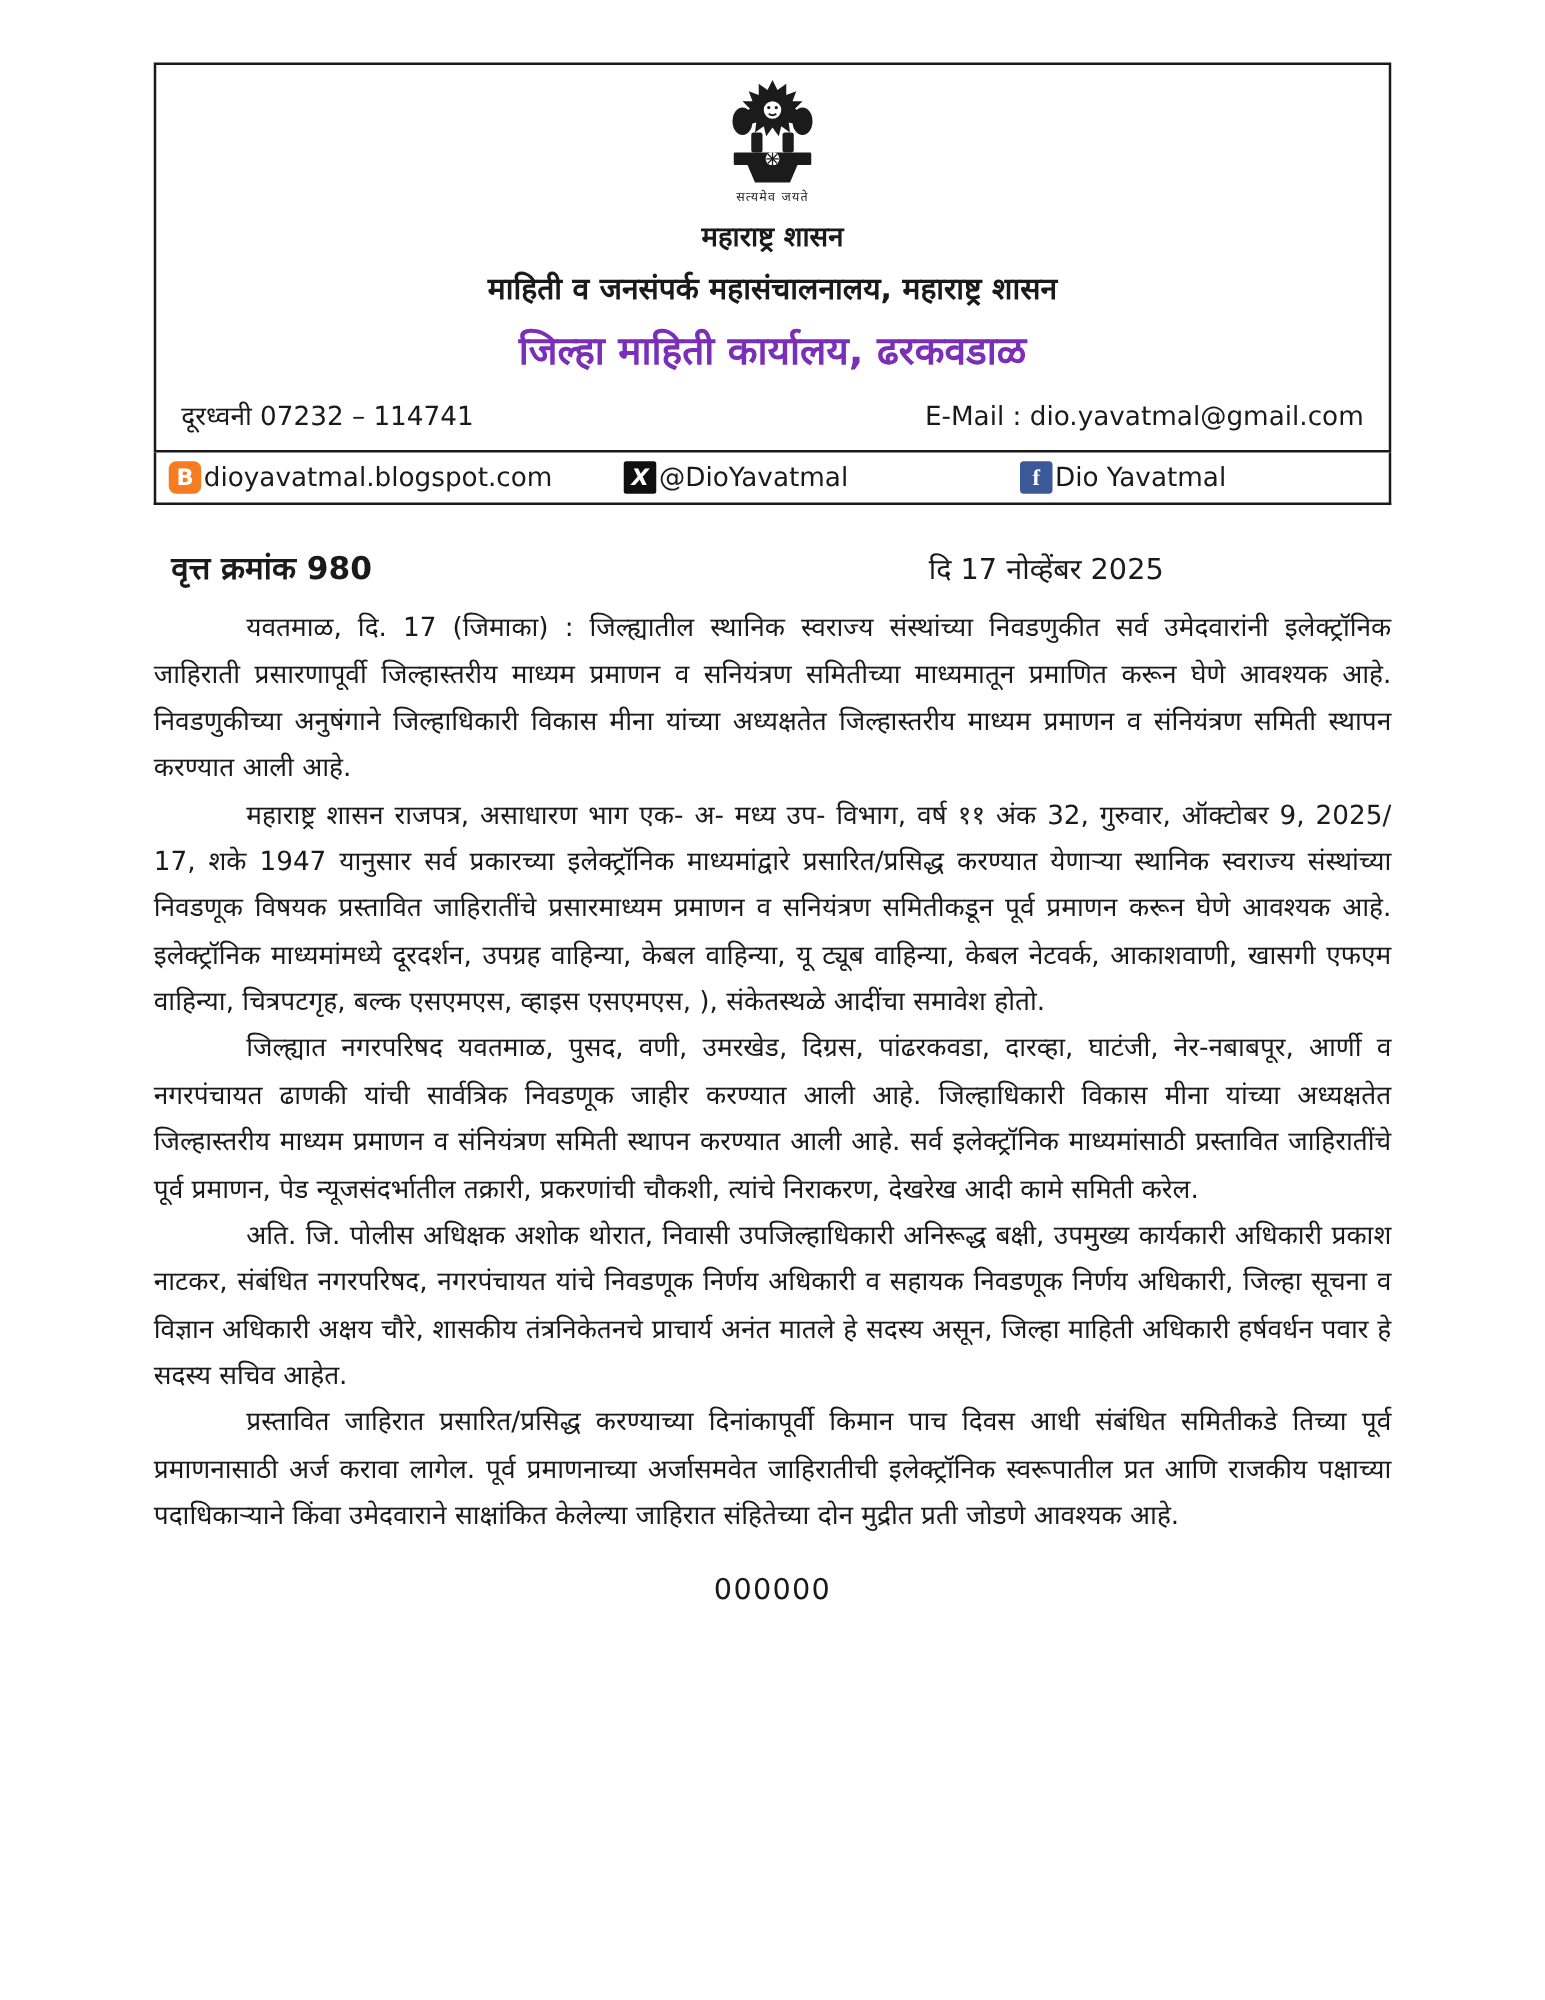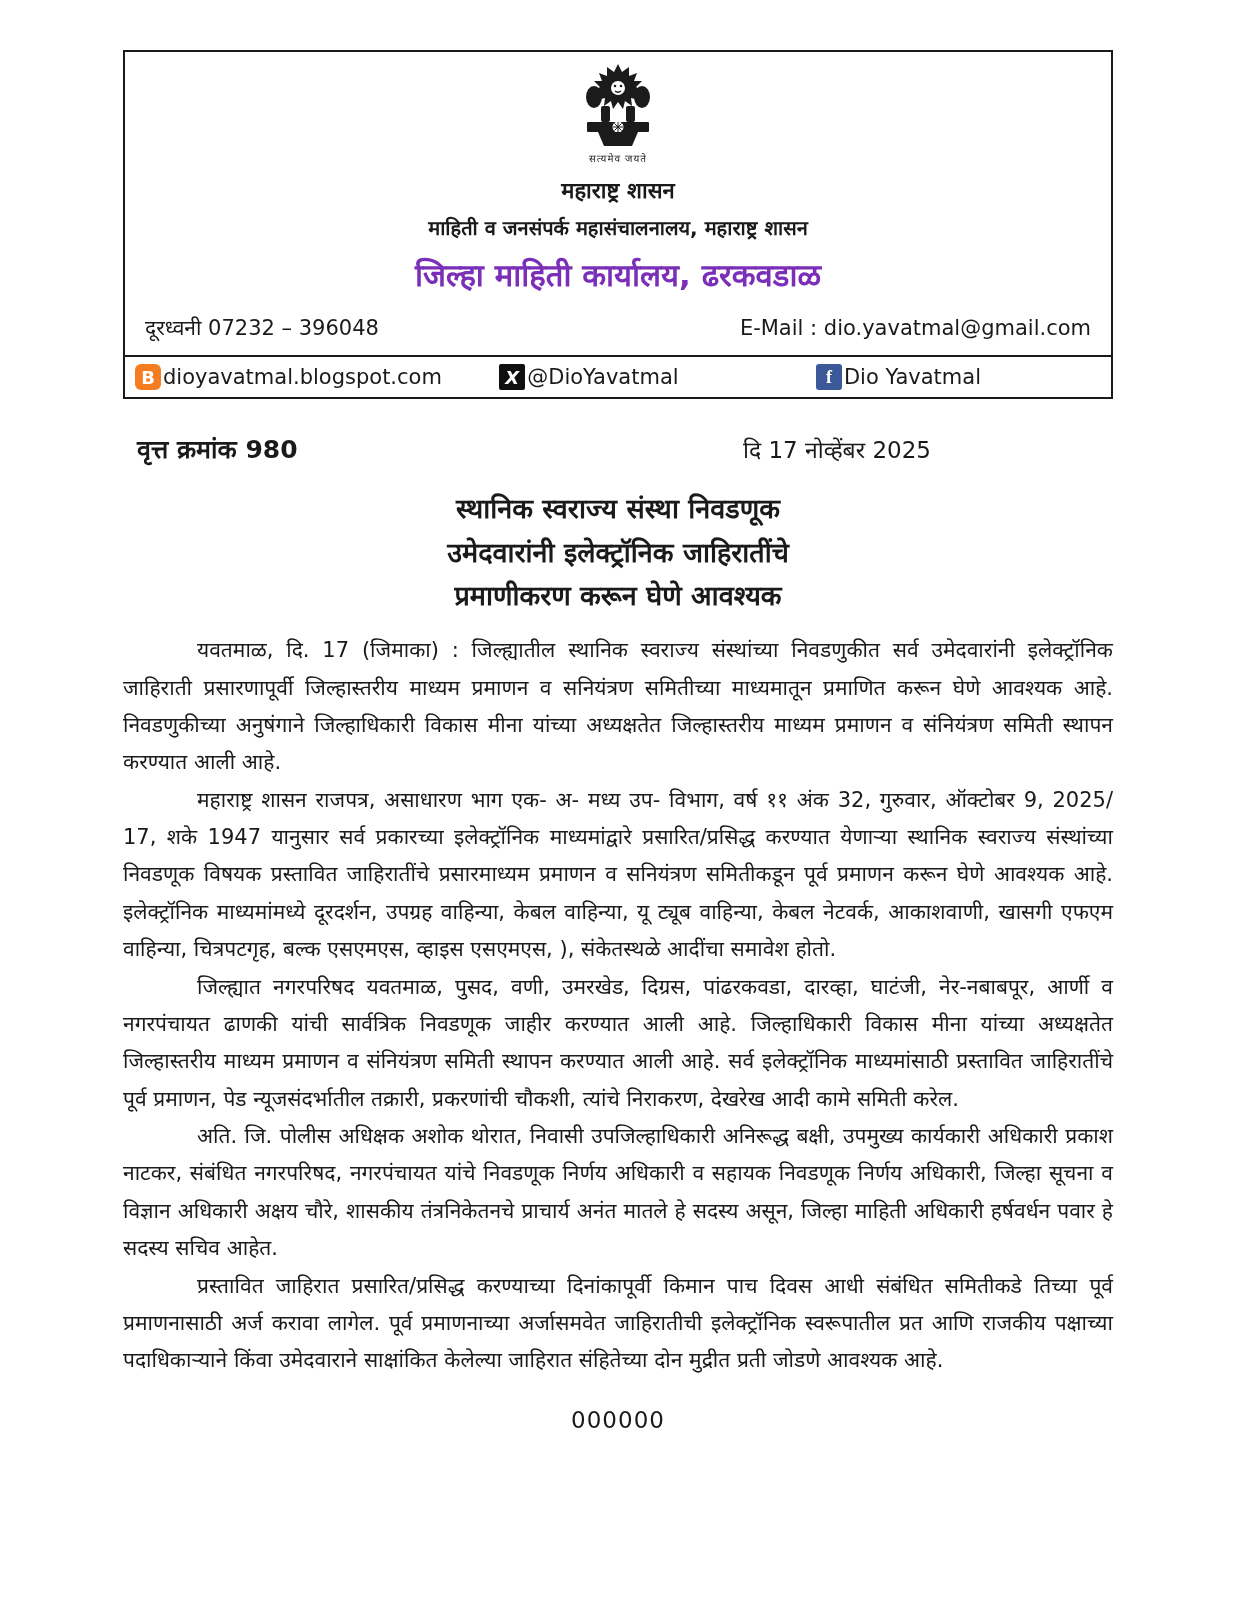--- a/index.html
+++ b/index.html
@@ -34,21 +34,21 @@
     letter-spacing: 1px;
     margin-top: 1px;
     color: #222;
   }
   .govt-line {
     font-size: 22px;
     font-weight: bold;
     margin-top: 8px;
   }
   .directorate-line {
-    font-size: 20px;
+    font-size: 24px;
     font-weight: bold;
     margin-top: 10px;
   }
   .office-name {
     font-size: 31px;
     font-weight: bold;
     margin-top: 12px;
   }
   .contact-row {
     display: flex;
@@ -158,21 +158,21 @@
             </g>
             <path d="M19 70 h40 l-6 14 h-28 z"></path>
           </g>
         </svg>
         <div class="emblem-caption">सत्यमेव जयते</div>
       </div>
       <div class="govt-line">महाराष्ट्र शासन</div>
       <div class="directorate-line">माहिती व जनसंपर्क महासंचालनालय, महाराष्ट्र शासन</div>
       <div class="office-name" id="office-name" style="color: rgb(123, 47, 184);">जिल्हा माहिती कार्यालय, ढरकवडाळ</div>
       <div class="contact-row">
-        <span>दूरध्वनी 07232 –   396048</span>
+        <span>दूरध्वनी 07232 –   114741</span>
         <span>E-Mail : dio.yavatmal@gmail.com</span>
       </div>
     </div>
 
     <div class="social-box">
       <span class="social-item blog">
         <span class="icon-badge icon-blogger" style="background: rgb(245, 124, 32);">B</span>
         <span>dioyavatmal.blogspot.com</span>
       </span>
       <span class="social-item x">
@@ -183,25 +183,20 @@
         <span class="icon-badge icon-fb" style="background: rgb(59, 89, 152);">f</span>
         <span>Dio Yavatmal</span>
       </span>
     </div>
 
     <div class="meta-row">
       <span class="press-no">वृत्त क्रमांक  980</span>
       <span class="press-date">दि 17 नोव्हेंबर 2025</span>
     </div>
 
-    <div class="headline">
-      <div>स्थानिक स्वराज्य संस्था निवडणूक</div>
-      <div>उमेदवारांनी इलेक्ट्रॉनिक जाहिरातींचे</div>
-      <div>प्रमाणीकरण करून घेणे आवश्यक</div>
-    </div>
 
     <div class="body-text">
       <p>यवतमाळ, दि. 17 (जिमाका) : जिल्ह्यातील स्थानिक स्वराज्य संस्थांच्या निवडणुकीत सर्व उमेदवारांनी इलेक्ट्रॉनिक जाहिराती प्रसारणापूर्वी जिल्हास्तरीय माध्यम प्रमाणन व सनियंत्रण समितीच्या माध्यमातून प्रमाणित करून घेणे आवश्यक आहे. निवडणुकीच्या अनुषंगाने जिल्हाधिकारी विकास मीना यांच्या अध्यक्षतेत जिल्हास्तरीय माध्यम प्रमाणन व संनियंत्रण समिती स्थापन करण्यात आली आहे.</p>
       <p>महाराष्ट्र शासन राजपत्र, असाधारण भाग एक- अ- मध्य उप- विभाग, वर्ष ११ अंक 32, गुरुवार, ऑक्टोबर 9, 2025/ 17, शके 1947 यानुसार सर्व प्रकारच्या इलेक्ट्रॉनिक माध्यमांद्वारे प्रसारित/प्रसिद्ध करण्यात येणाऱ्या स्थानिक स्वराज्य संस्थांच्या निवडणूक विषयक प्रस्तावित जाहिरातींचे प्रसारमाध्यम प्रमाणन व सनियंत्रण समितीकडून पूर्व प्रमाणन करून घेणे आवश्यक आहे. इलेक्ट्रॉनिक माध्यमांमध्ये दूरदर्शन, उपग्रह वाहिन्या, केबल वाहिन्या, यू ट्यूब वाहिन्या, केबल नेटवर्क, आकाशवाणी, खासगी एफएम वाहिन्या, चित्रपटगृह, बल्क एसएमएस, व्हाइस एसएमएस, ), संकेतस्थळे आदींचा समावेश होतो.</p>
       <p>जिल्ह्यात नगरपरिषद यवतमाळ, पुसद, वणी, उमरखेड, दिग्रस, पांढरकवडा, दारव्हा, घाटंजी, नेर-नबाबपूर, आर्णी व नगरपंचायत ढाणकी यांची सार्वत्रिक निवडणूक जाहीर करण्यात आली आहे. जिल्हाधिकारी विकास मीना यांच्या अध्यक्षतेत जिल्हास्तरीय माध्यम प्रमाणन व संनियंत्रण समिती स्थापन करण्यात आली आहे. सर्व इलेक्ट्रॉनिक माध्यमांसाठी प्रस्तावित जाहिरातींचे पूर्व प्रमाणन, पेड न्यूजसंदर्भातील तक्रारी, प्रकरणांची चौकशी, त्यांचे निराकरण, देखरेख आदी कामे समिती करेल.</p>
       <p>अति. जि. पोलीस अधिक्षक अशोक थोरात, निवासी उपजिल्हाधिकारी अनिरूद्ध बक्षी, उपमुख्य कार्यकारी अधिकारी प्रकाश नाटकर, संबंधित नगरपरिषद, नगरपंचायत यांचे निवडणूक निर्णय अधिकारी व सहायक निवडणूक निर्णय अधिकारी, जिल्हा सूचना व विज्ञान अधिकारी अक्षय चौरे, शासकीय तंत्रनिकेतनचे प्राचार्य अनंत मातले हे सदस्य असून, जिल्हा माहिती अधिकारी हर्षवर्धन पवार हे सदस्य सचिव आहेत.</p>
       <p>प्रस्तावित जाहिरात प्रसारित/प्रसिद्ध करण्याच्या दिनांकापूर्वी किमान पाच दिवस आधी संबंधित समितीकडे तिच्या पूर्व प्रमाणनासाठी अर्ज करावा लागेल. पूर्व प्रमाणनाच्या अर्जासमवेत जाहिरातीची इलेक्ट्रॉनिक स्वरूपातील प्रत आणि राजकीय पक्षाच्या पदाधिकाऱ्याने किंवा उमेदवाराने साक्षांकित केलेल्या जाहिरात संहितेच्या दोन मुद्रीत प्रती जोडणे आवश्यक आहे.</p>
     </div>
 
     <div class="end-mark">000000</div>

